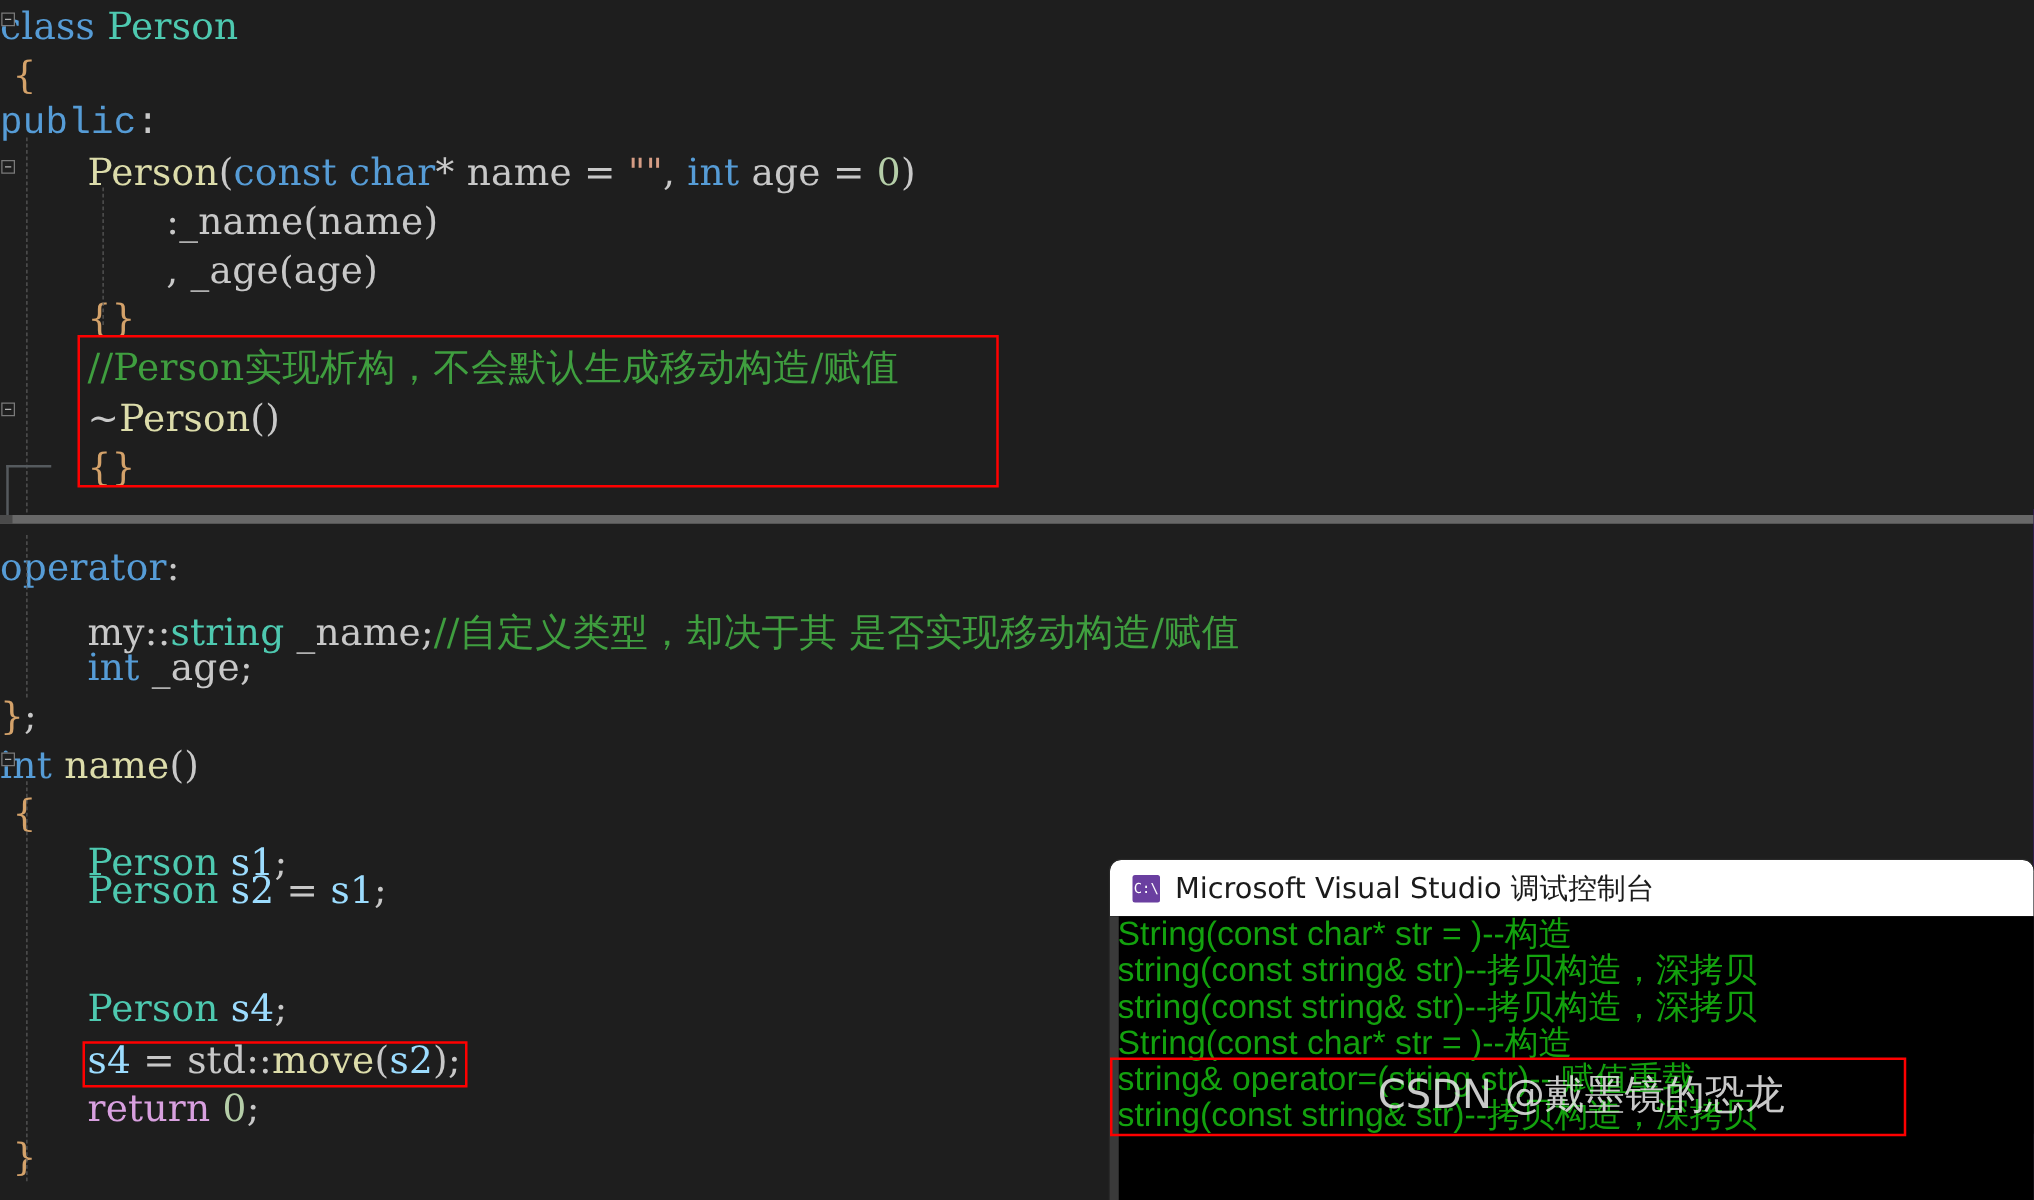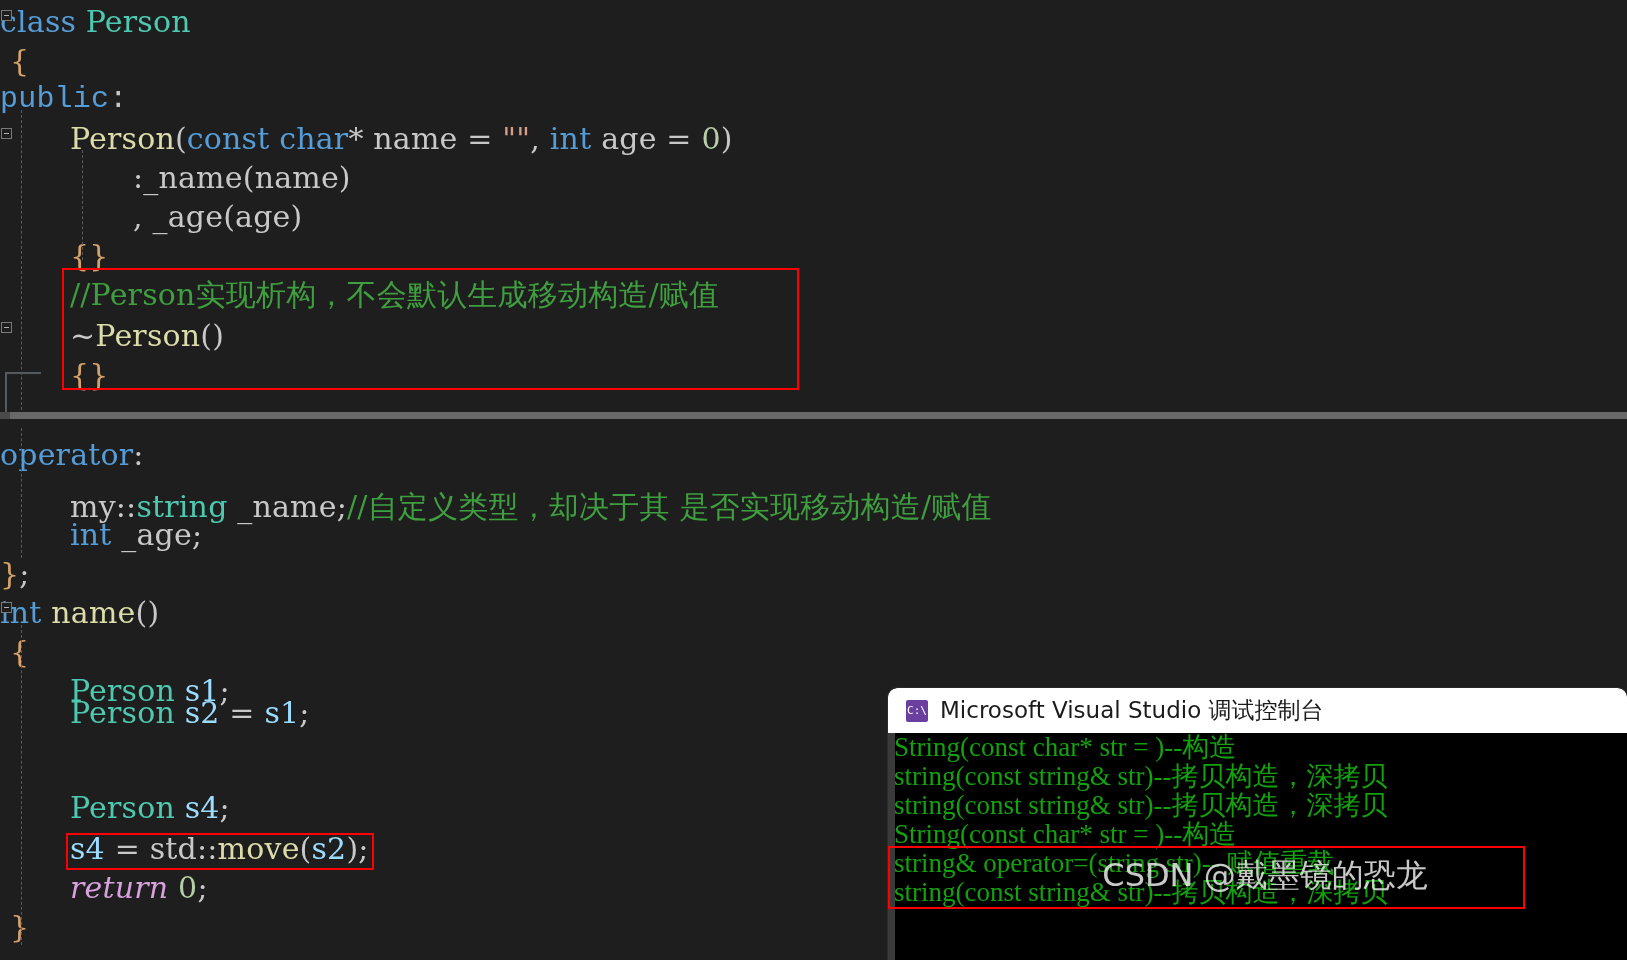--- a/index.html
+++ b/index.html
@@ -54,21 +54,21 @@
   
   .kw   { color: #569cd6; }           
   .typ  { color: #4ec9b0; }           
   .fn   { color: #dcdcaa; }           
   .pln  { color: #c8c8c8; }           
   .var  { color: #9cdcfe; }           
   .num  { color: #b5cea8; }           
   .str  { color: #d69d85; }           
   .cmt  { color: #3f9e3f; }           
   .ns   { color: #c8c8c8; }           
-  .ret  { color: #d8a0df; font-style: italic; }           
+  .ret  { color: #d8a0df; }           
   .brc  { color: #d4a26a; }           
 
   
   .guide {
     position: absolute;
     width: 0;
     border-left: 1px dashed #5a5a5a;
   }
 
   
@@ -151,21 +151,21 @@
     font-size: 23px;
     color: #1b1b1b;
     white-space: nowrap;
   }
   .console-body {
     background: #000000;
     padding: 0 0 0 6px;
   }
   .console-line {
     color: #13a10e;
-    font-family: Liberation Serif, serif;
+    font-family: Liberation Sans, sans-serif;
     font-size: 27px;
     line-height: 29px;
     white-space: pre;
     height: 29px;
   }
   .console-scrollbar {
     position: absolute;
     left: 0; top: 45px;
     width: 7px;
     background: #3a3a3a;

